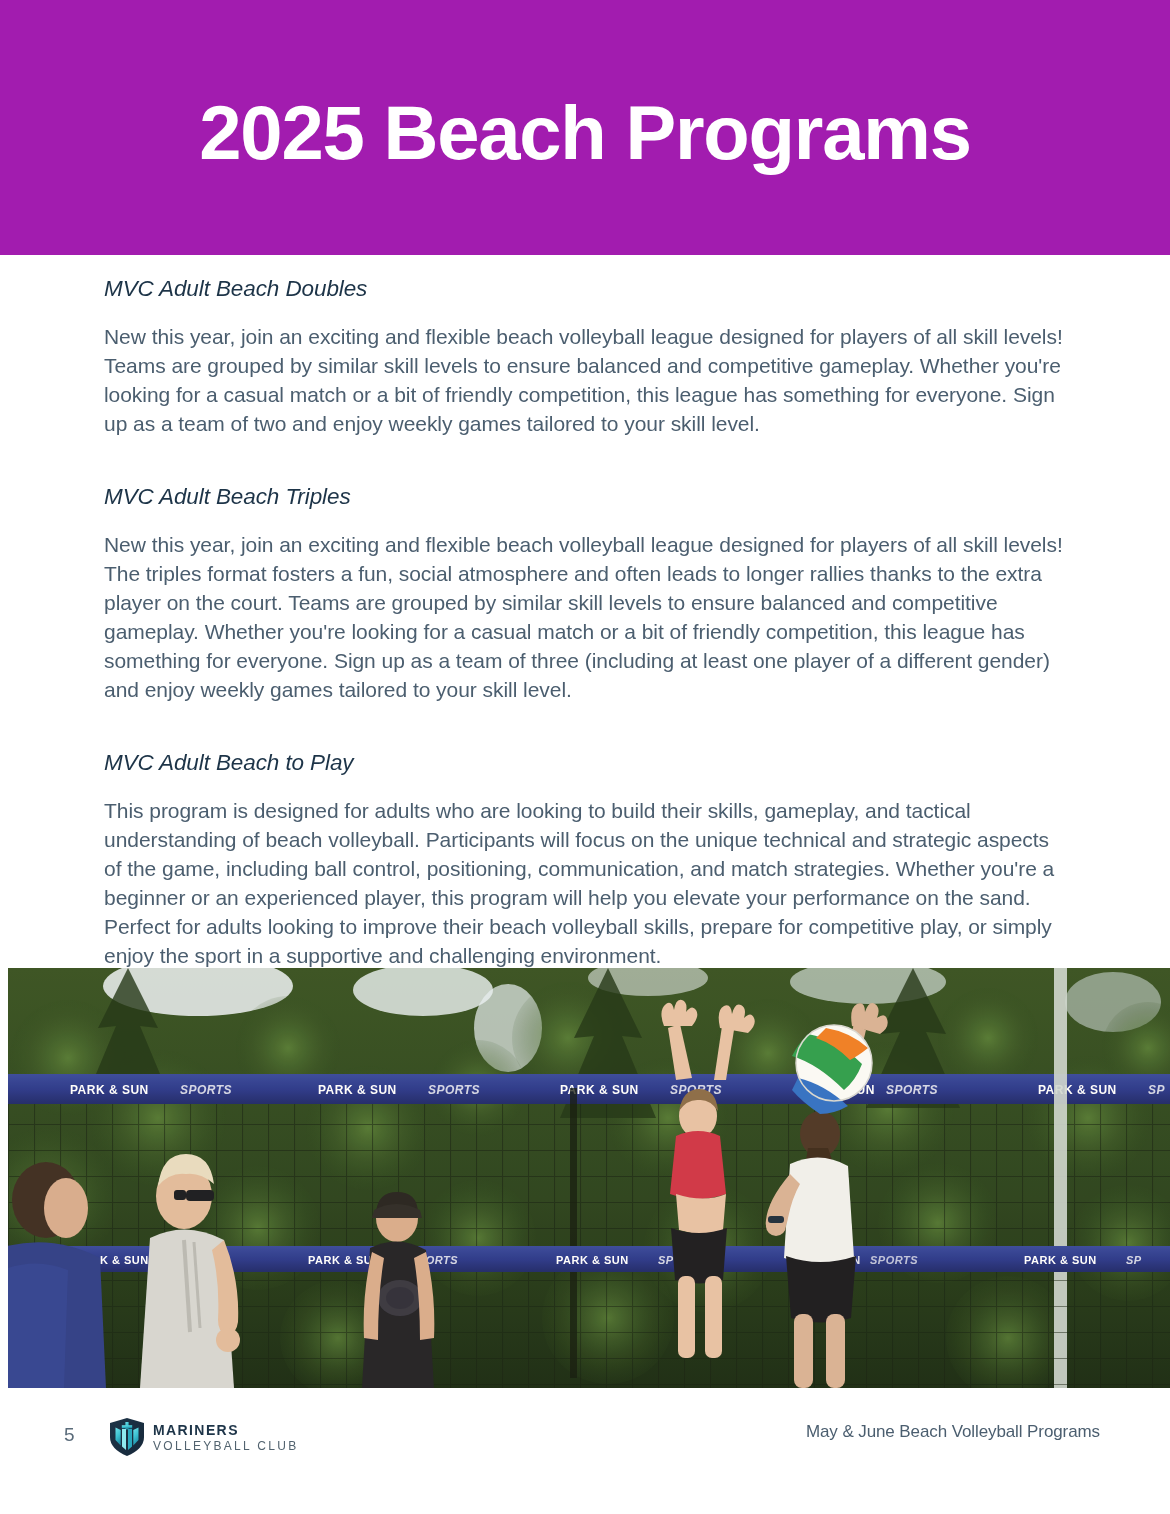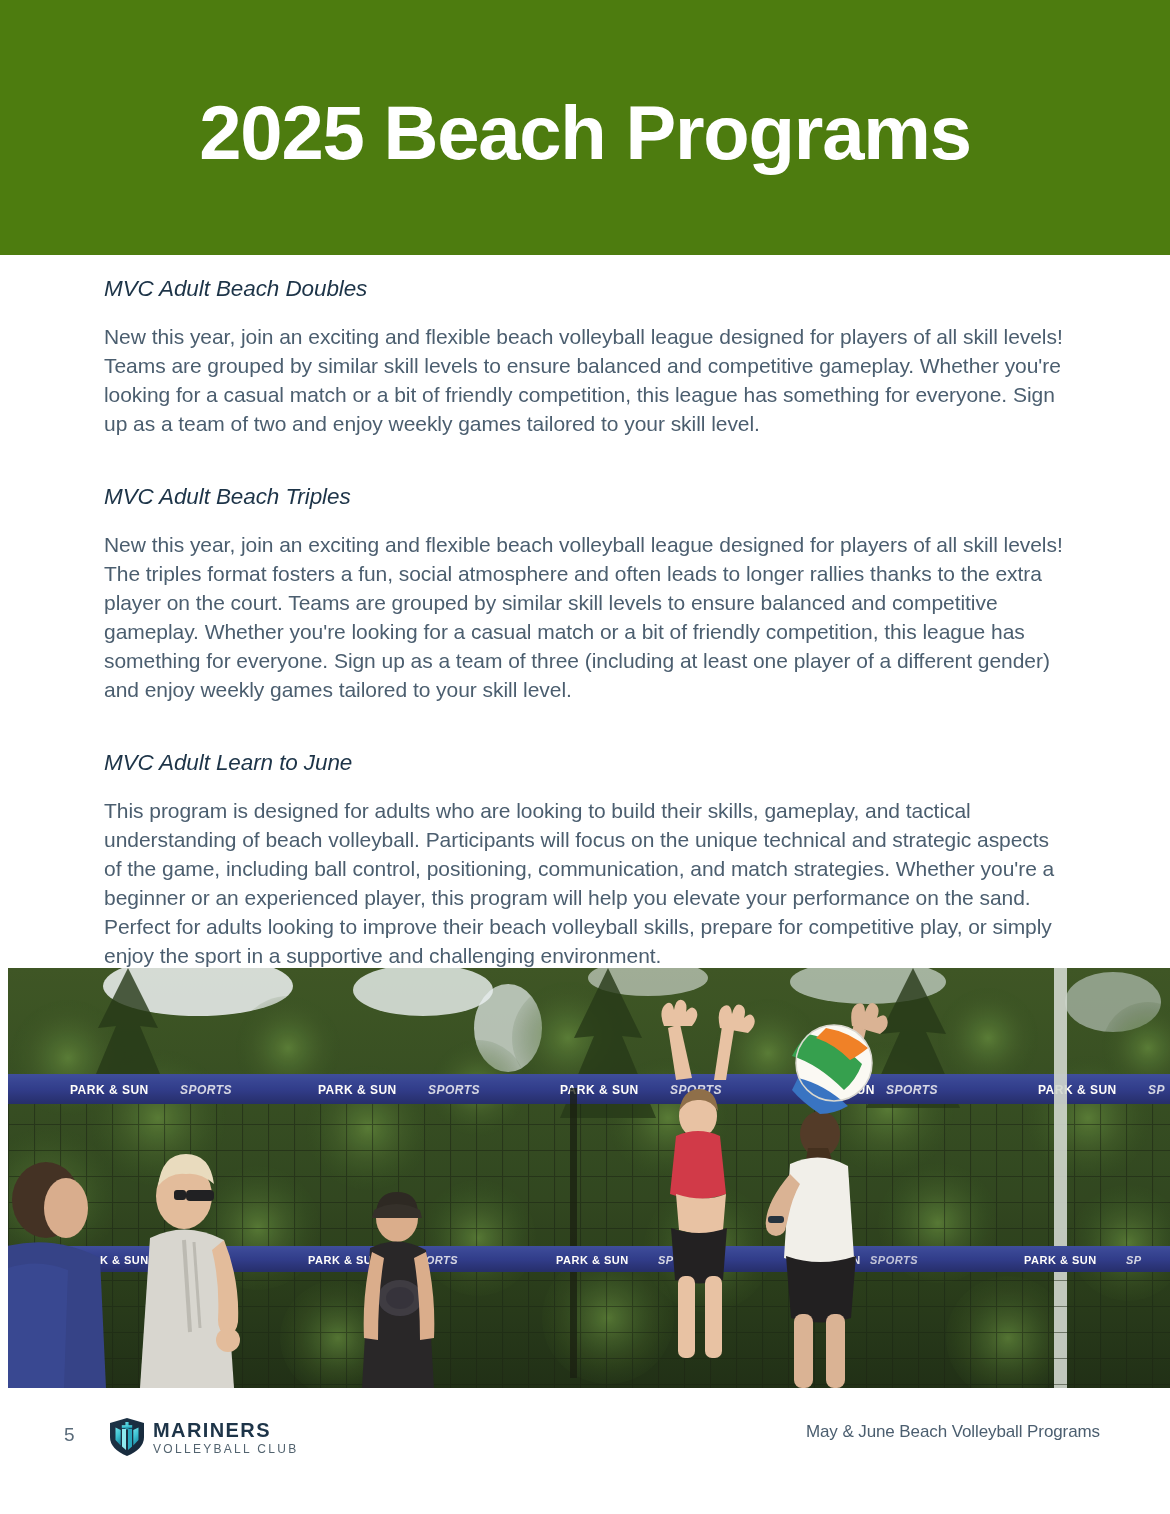--- a/index.html
+++ b/index.html
@@ -15,21 +15,21 @@
     overflow: hidden;
     font-family: "Liberation Sans", sans-serif;
   }
 
   
   .header-band {
     position: absolute;
     top: 0; left: 0;
     width: 1170px;
     height: 255px;
-    background: #4d7c0f;
+    background: #a21caf;
     display: flex;
     align-items: center;
     justify-content: center;
   }
   .header-title {
     color: #ffffff;
     font-size: 76px;
     font-weight: 700;
     letter-spacing: -1.2px;
     line-height: 1;
@@ -98,21 +98,21 @@
     position: absolute;
     left: 110px;
     top: 8px;
     display: flex;
     align-items: center;
     gap: 9px;
   }
   .logo-mark { width: 34px; height: 38px; display: block; }
   .logo-words { display: flex; flex-direction: column; justify-content: center; }
   .logo-name {
-    font-size: 20px;
+    font-size: 14px;
     font-weight: 700;
     color: #1d3448;
     letter-spacing: 1.4px;
     line-height: 1;
   }
   .logo-sub {
     font-size: 12px;
     font-weight: 400;
     color: #52636f;
     letter-spacing: 2.3px;
@@ -147,21 +147,21 @@
     <div class="gap-1"></div>
 
     <div class="section">
       <h2 class="section-heading">MVC Adult Beach Triples</h2>
       <p class="section-body">New this year, join an exciting and flexible beach volleyball league designed for players of all skill levels! The triples format fosters a fun, social atmosphere and often leads to longer rallies thanks to the extra player on the court. Teams are grouped by similar skill levels to ensure balanced and competitive gameplay. Whether you're looking for a casual match or a bit of friendly competition, this league has something for everyone. Sign up as a team of three (including at least one player of a different gender) and enjoy weekly games tailored to your skill level.</p>
     </div>
 
     <div class="gap-2"></div>
 
     <div class="section">
-      <h2 class="section-heading">MVC Adult Learn to June</h2>
+      <h2 class="section-heading">MVC Adult Beach to Play</h2>
       <p class="section-body">This program is designed for adults who are looking to build their skills, gameplay, and tactical understanding of beach volleyball. Participants will focus on the unique technical and strategic aspects of the game, including ball control, positioning, communication, and match strategies. Whether you're a beginner or an experienced player, this program will help you elevate your performance on the sand. Perfect for adults looking to improve their beach volleyball skills, prepare for competitive play, or simply enjoy the sport in a supportive and challenging environment.</p>
     </div>
 
   </div>
 
   <div class="photo">
     <svg width="1170" height="420" viewBox="0 0 1170 420" xmlns="http://www.w3.org/2000/svg" aria-hidden="true">
       <defs>
         <linearGradient id="skyg" x1="0" y1="0" x2="0" y2="1">
           <stop offset="0%" stop-color="#e9f2f6"></stop>

